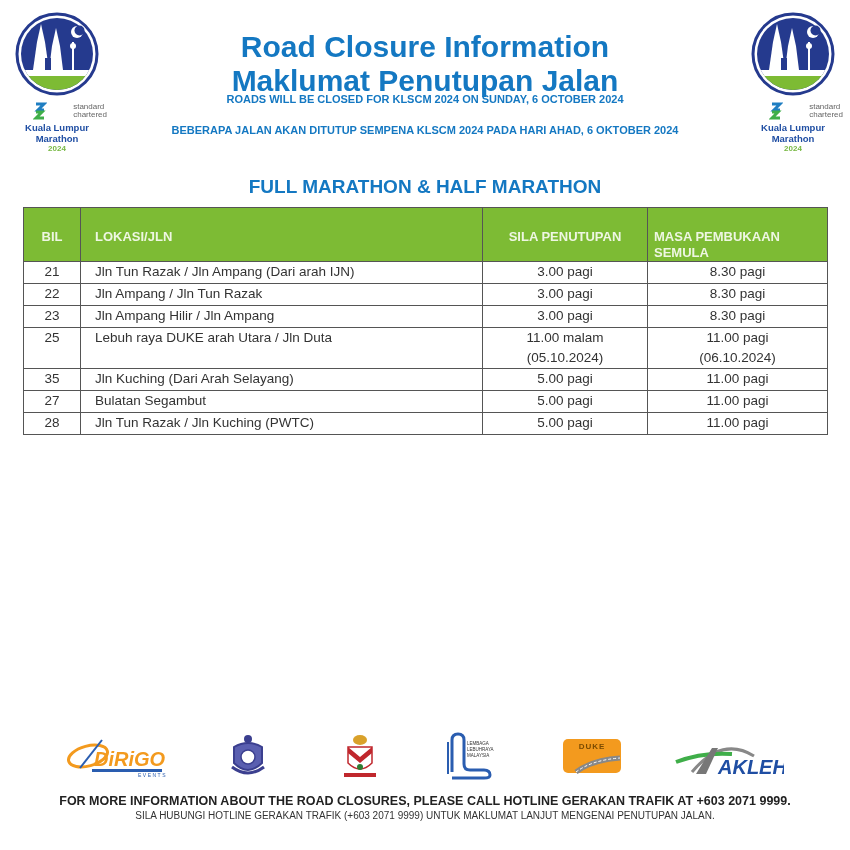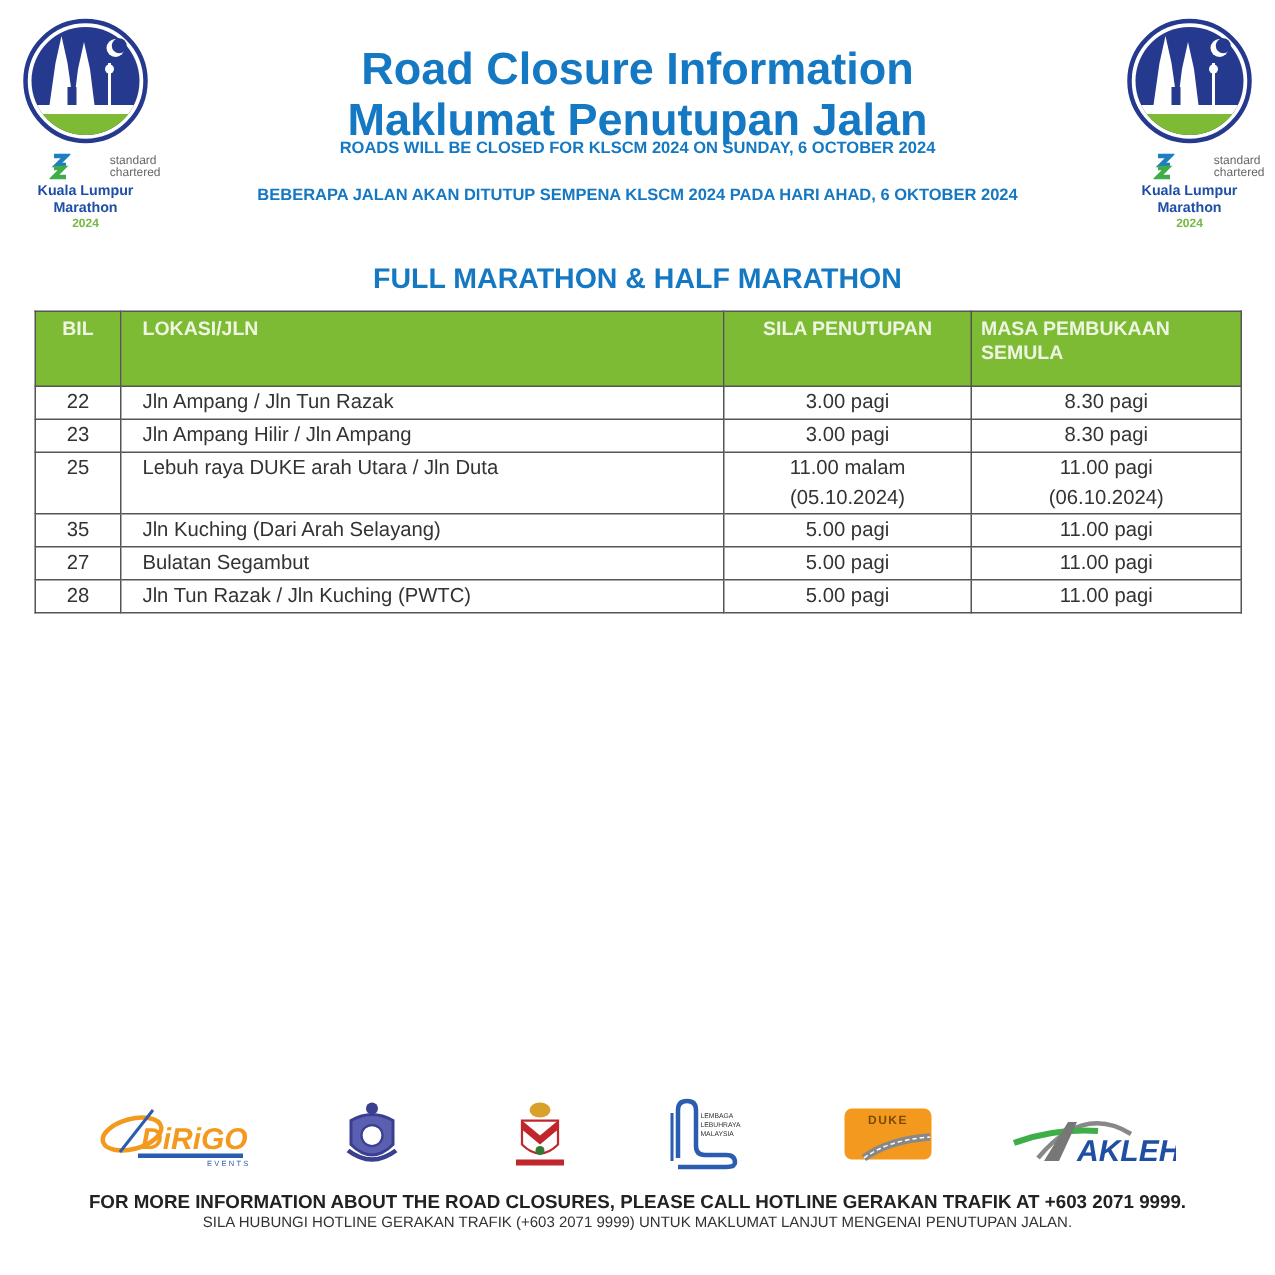--- a/index.html
+++ b/index.html
@@ -19,21 +19,21 @@
     .title.t1 { top: 30px; font-size: 30px; line-height: 34px; }
     .title.t2 { top: 64px; font-size: 30px; line-height: 34px; }
     .sub { position: absolute; left: 100px; width: 650px; text-align: center; color: #1478c2; font-weight: bold; font-size: 11px; line-height: 14px; }
     .sub.s1 { top: 92px; }
     .sub.s2 { top: 123px; }
 
     .section-title { position: absolute; top: 176px; left: 0; width: 850px; text-align: center; color: #1478c2; font-weight: bold; font-size: 19px; }
 
     table.closures { position: absolute; top: 207px; left: 23px; width: 805px; border-collapse: collapse; font-size: 13.5px; color: #333; }
     table.closures th, table.closures td { border: 1.3px solid #555; }
-    table.closures th { background: #7dbb34; color: #eef6e2; font-weight: bold; font-size: 13px; vertical-align: top; padding: 3px 6px 0 6px; height: 50px; line-height: 16px; }
+    table.closures th { background: #7dbb34; color: #eef6e2; font-weight: bold; font-size: 13px; vertical-align: top; padding: 21px 6px 0 6px; height: 50px; line-height: 16px; }
     table.closures th.c-bil { width: 57px; text-align: center; }
     table.closures th.c-loc { width: 402px; text-align: left; padding-left: 14px; }
     table.closures th.c-close { width: 165px; text-align: center; }
     table.closures th.c-open { text-align: left; margin-top: 15px; }
     table.closures td { height: 22px; line-height: 20px; padding: 0 6px; vertical-align: top; }
     table.closures td.bil { text-align: center; }
     table.closures td.loc { padding-left: 14px; }
     table.closures td.tm { text-align: center; }
     .sub-line { display: block; }
 
@@ -129,20 +129,26 @@
       <th class="c-loc">LOKASI/JLN</th>
       <th class="c-close">SILA PENUTUPAN</th>
       <th class="c-open">
         <span class="sub-line">MASA PEMBUKAAN</span>
         <span class="sub-line">SEMULA</span>
       </th>
     </tr>
   </thead>
   <tbody>
     <tr>
+      <td class="bil">21</td>
+      <td class="loc">Jln Tun Razak / Jln Ampang (Dari arah IJN)</td>
+      <td class="tm">3.00 pagi</td>
+      <td class="tm">8.30 pagi</td>
+    </tr>
+    <tr>
       <td class="bil">22</td>
       <td class="loc">Jln Ampang / Jln Tun Razak</td>
       <td class="tm">3.00 pagi</td>
       <td class="tm">8.30 pagi</td>
     </tr>
     <tr>
       <td class="bil">23</td>
       <td class="loc">Jln Ampang Hilir / Jln Ampang</td>
       <td class="tm">3.00 pagi</td>
       <td class="tm">8.30 pagi</td>

